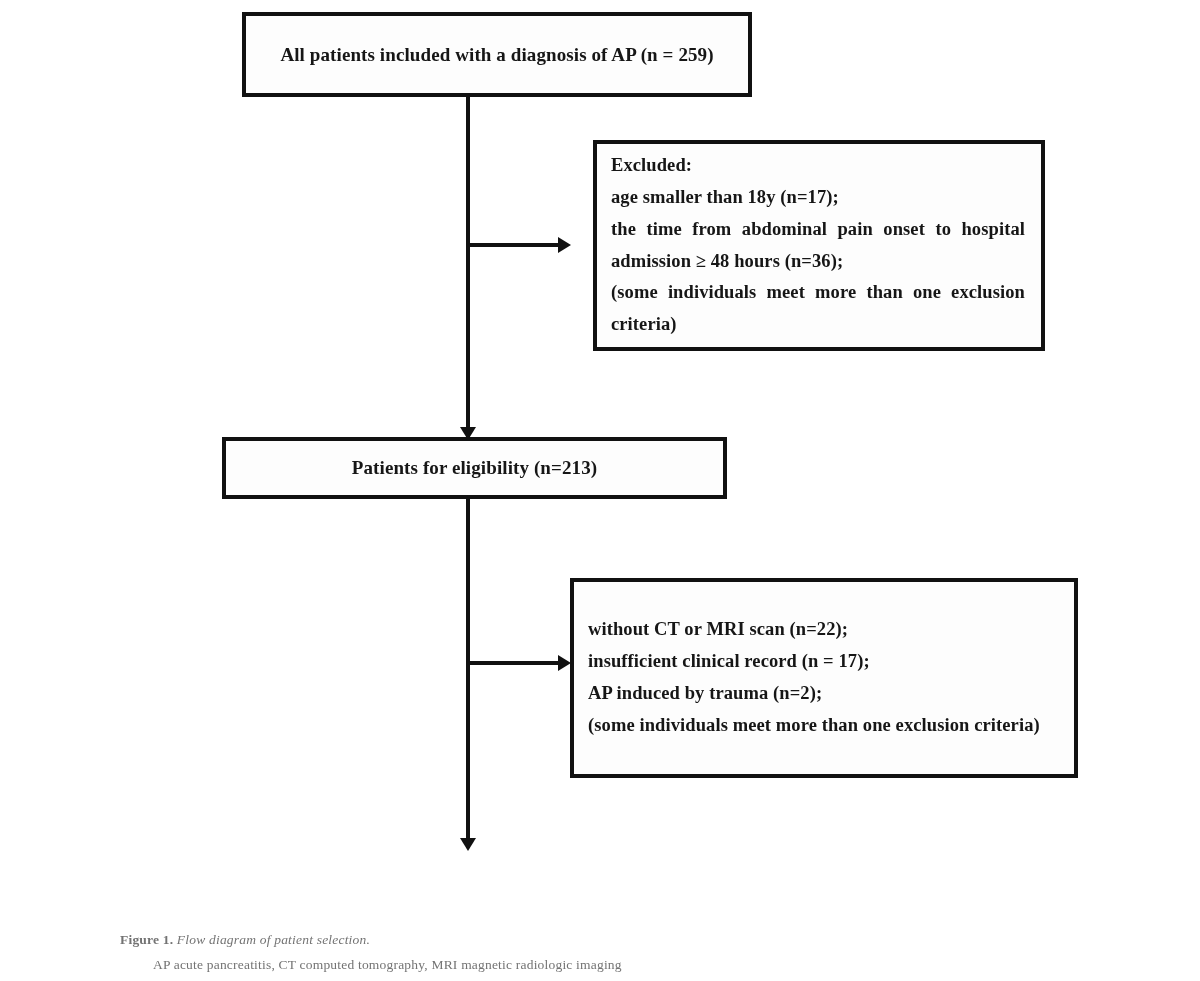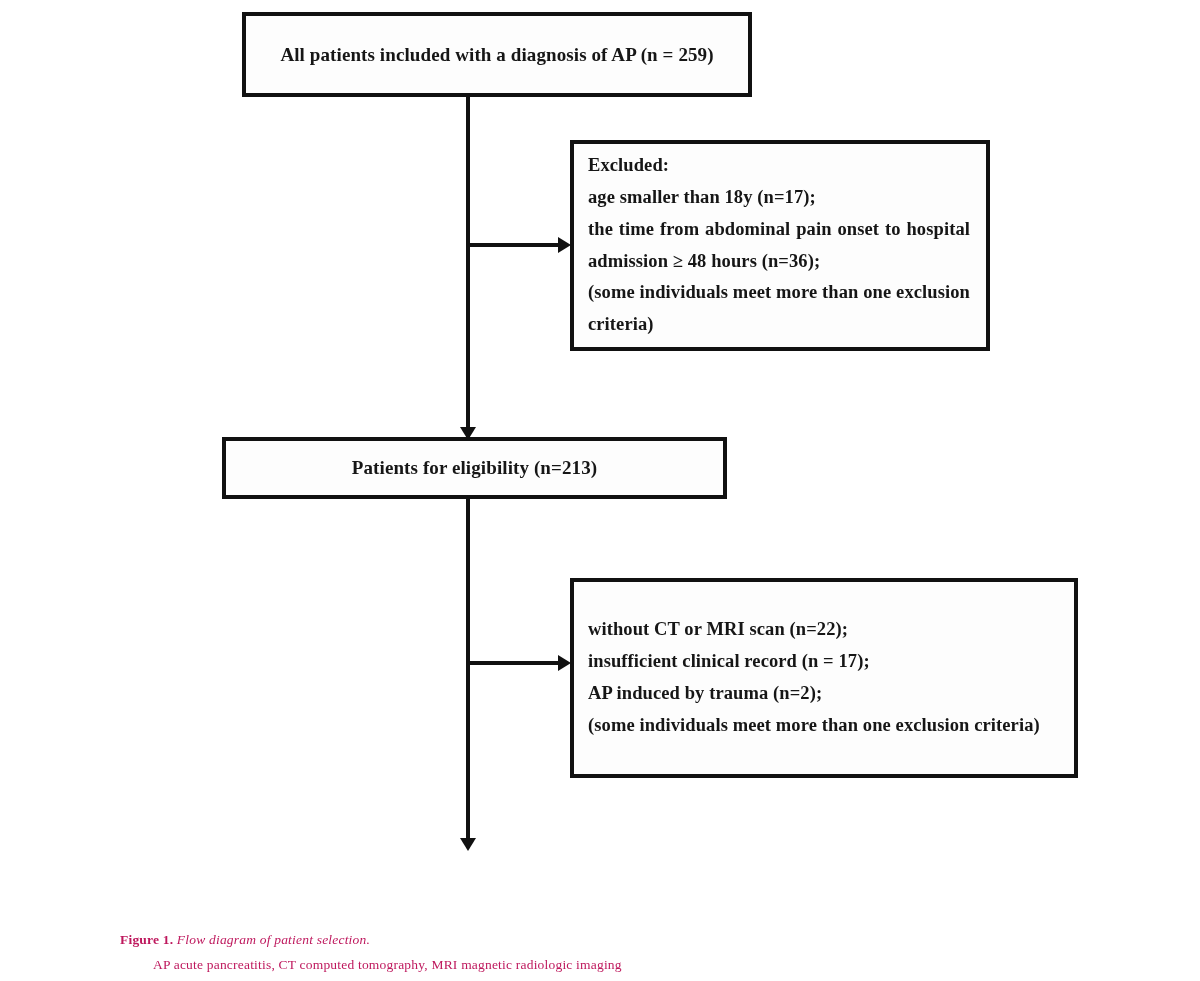--- a/index.html
+++ b/index.html
@@ -53,21 +53,21 @@
     font-size: 18.5px;
     line-height: 1.72;
   }
   .list-node .node-text.justify {
     text-align: justify;
     text-align-last: left;
   }
 
   
   #node-all-patients   { left: 222px; top: 12px;  width: 510px; height: 85px; margin-left: 20px; }
-  #node-excluded-1     { left: 570px; top: 140px; width: 420px; height: 211px; }
+  #node-excluded-1     { left: 593px; top: 140px; width: 452px; height: 211px; }
   #node-eligibility    { left: 222px; top: 437px; width: 505px; height: 62px; }
   #node-excluded-2     { left: 570px; top: 578px; width: 508px; height: 200px; }
   #node-included       { left: 222px; top: 848px; width: 505px; height: 66px; }
 
   
   .vline {
     position: absolute;
     width: 4px;
     background: #111111;
     left: 466px;
@@ -110,21 +110,21 @@
   }
   #arrow-down-1 { top: 427px; }
   #arrow-down-2 { top: 838px; }
 
   
   #caption-block {
     position: absolute;
     left: 120px;
     top: 928px;
     width: 1000px;
-    color: #be185d;
+    color: #737373;
   }
   .caption-line {
     display: block;
     font-size: 13.5px;
     line-height: 1.85;
     letter-spacing: 0.2px;
   }
   .caption-label { font-weight: bold; font-style: normal; }
   .caption-title { font-style: italic; }
   .caption-abbrev { font-style: normal; margin-left: 33px; }

